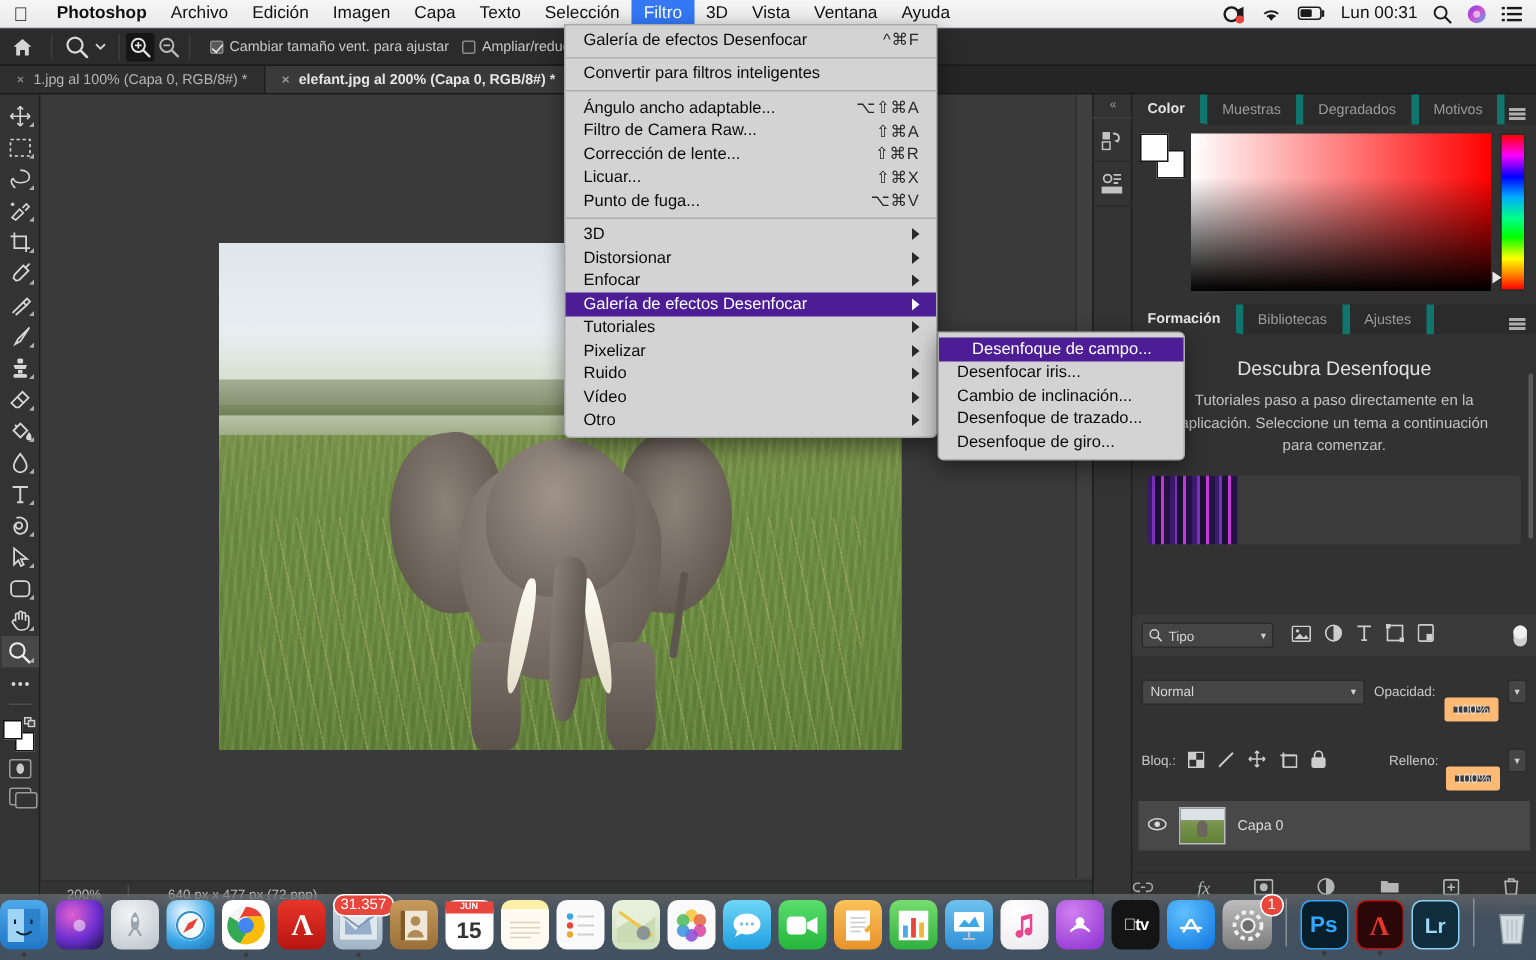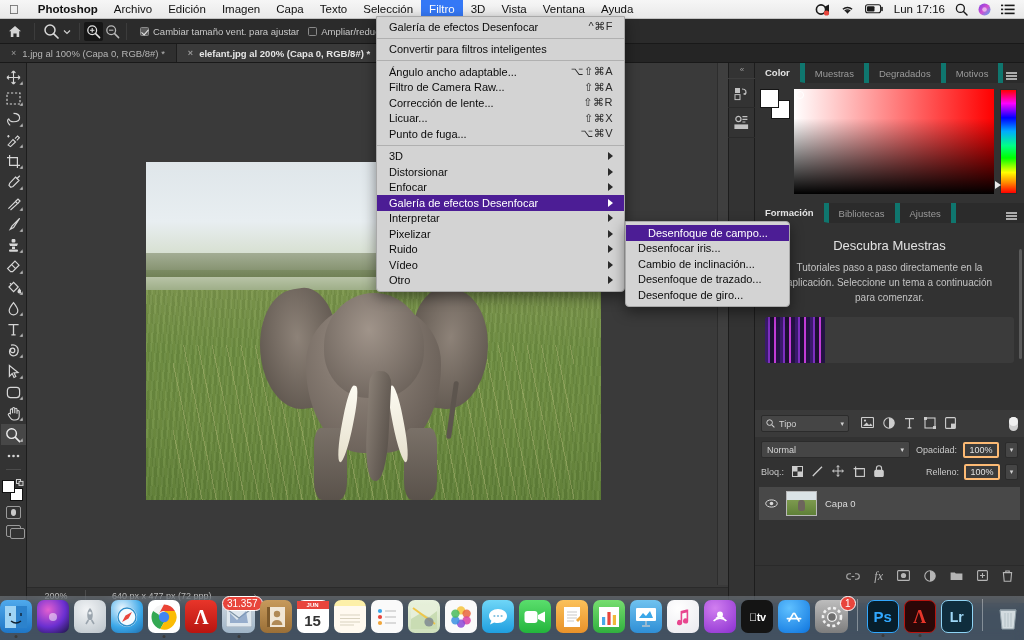--- a/index.html
+++ b/index.html
@@ -207,37 +207,37 @@
     display:flex; align-items:center; gap:4px; padding:0 4px; color:#d2d2d2; font-size:9px;}
   .lp-select .cv{ margin-left:auto; font-size:7px; color:#cfcfcf;}
   .lp-icons{ display:flex; align-items:center; gap:9px; margin-left:12px; color:#cdcdcd;}
   .lp-toggle{ margin-left:auto; width:9px;height:14px;border-radius:5px;background:#cfcfcf; position:relative;}
   .lp-toggle:after{content:"";position:absolute;left:0;top:0;width:9px;height:9px;border-radius:50%;background:#f0f0f0;}
   .lp-blend{ display:flex; align-items:center; padding:4px 6px; gap:6px; }
   .blend-sel{ flex:1; height:17px; background:#454545; border:1px solid #2b2b2b; border-radius:2px;
     display:flex; align-items:center; padding:0 5px; color:#d5d5d5; font-size:9px;}
   .blend-sel .cv{ margin-left:auto; font-size:7px;}
   .opac-lbl{ color:#c9c9c9; font-size:9px; white-space:nowrap;}
-  .num{ width:36px; height:16px; background:#3b3b3b; border:2px solid #fdba74; border-radius:2px;
-    color:#e0e0e0; font-size:9px; display:flex; align-items:center; justify-content:center;}
+  .num{ width:36px; height:16px; background:#3b3b3b; border:6px solid #fdba74; border-radius:2px;
+    color:#e0e0e0; font-size:9px; display:flex; align-items:center; justify-content:center;margin-top:24px;}
   .stepper{ width:13px;height:16px;background:#454545;border:1px solid #2b2b2b;border-radius:2px;
     display:flex;align-items:center;justify-content:center;color:#cfcfcf;font-size:7px;}
   .lp-lock{ display:flex; align-items:center; padding:2px 6px 5px; gap:8px; color:#c9c9c9; font-size:9px;}
   .lp-lock .icons{ display:flex; gap:9px; align-items:center; color:#cdcdcd;}
   .lp-lock .right{ margin-left:auto; display:flex; align-items:center; gap:5px;}
   .layerlist{ background:#323232; padding-top:2px; }
   .layerrow{ display:flex; align-items:center; gap:8px; height:33px; background:#484848; margin:0 4px; padding:0 6px;}
   .eye{ color:#d9d9d9; }
   .lthumb{ width:31px; height:25px; border:1px solid #b9b9b9; position:relative; overflow:hidden;}
   .lthumb .sk{ position:absolute; left:0;top:0;width:100%;height:34%;background:#dbe3e6;}
   .lthumb .gr{ position:absolute; left:0;top:34%;width:100%;height:66%;background:linear-gradient(#7d9a4e,#5f8038);}
   .lthumb .el{ position:absolute; left:38%; top:34%; width:24%; height:48%; background:#6d645c; border-radius:40% 40% 25% 25%;}
   .lname{ color:#dcdcdc; font-size:9.5px; }
-  .lp-bottom{ position:absolute; left:0; right:0; bottom:16px; height:22px; background:#323232;
-    display:flex; align-items:center; justify-content:flex-end; gap:14px; padding-right:11px; color:#b5b5b5; border-top:1px solid #2a2a2a;}
+  .lp-bottom{ position:absolute; left:0; right:0; bottom:0; height:22px; background:#323232;
+    display:flex; align-items:center; justify-content:space-between; gap:14px; padding-right:11px; color:#b5b5b5; border-top:1px solid #2a2a2a;}
 
   
   .menu{
     position:absolute; left:376px; top:16px; width:249px;
     background:#d3d3d3; border:1px solid #a9a9a9; border-radius:0 0 4px 4px;
     box-shadow:0 5px 14px rgba(0,0,0,.45); padding:2px 0 3px; z-index:50;
     font-size:11px; color:#0b0b0b;
   }
   .mi{ display:flex; align-items:center; height:15.5px; padding:0 11px 0 12px; white-space:nowrap;}
   .mi .kb{ margin-left:auto; color:#2a2a2a; letter-spacing:.5px; font-size:11px;}
@@ -302,21 +302,21 @@
             <path d="M4.7 7.1 A4.4 4.4 0 0 1 10.3 7.1" fill="none" stroke="#1a1a1a" stroke-width="1.3"></path>
           </svg>
       </span>
       <span class="ic">
         <svg width="19" height="10" viewBox="0 0 19 10">
             <rect x="0.6" y="0.8" width="15" height="8" rx="2" fill="none" stroke="#1a1a1a" stroke-width="1.1"></rect>
             <rect x="2" y="2.2" width="7.5" height="5.2" rx="1" fill="#1a1a1a"></rect>
             <path d="M17 3.5 v3" stroke="#1a1a1a" stroke-width="1.6" stroke-linecap="round"></path>
           </svg>
       </span>
-      <span class="mb-clock">Lun 17:16</span>
+      <span class="mb-clock">Lun 00:31</span>
       <span class="ic">
         <svg width="13" height="13" viewBox="0 0 13 13">
             <circle cx="5.4" cy="5.4" r="4" fill="none" stroke="#1a1a1a" stroke-width="1.3"></circle>
             <path d="M8.5 8.5 L12 12" stroke="#1a1a1a" stroke-width="1.4" stroke-linecap="round"></path>
           </svg>
       </span>
       <span class="ic">
         <svg width="13" height="13" viewBox="0 0 13 13">
             <defs>
               <linearGradient id="sg" x1="0" y1="0" x2="1" y2="1">
@@ -611,21 +611,21 @@
 
     <div class="ptabs">
       <div class="ptab active">Formación</div>
       <div class="ptab">Bibliotecas</div>
       <div class="ptab">Ajustes</div>
       <div class="pmenu">
           <i></i>
         </div>
     </div>
     <div class="discover">
-      <div class="disc-title">Descubra Muestras</div>
+      <div class="disc-title">Descubra Desenfoque</div>
       <div class="disc-sub">Tutoriales paso a paso directamente en la aplicación. Seleccione un tema a continuación para comenzar.</div>
       <div class="disc-card">
         <div class="disc-thumb thumb-bars"></div>
         <div class="lbl"></div>
       </div>
       <div class="disc-scroll"></div>
     </div>
 
     <div class="layerspanel">
 
@@ -792,21 +792,21 @@
     </div>
     <div class="mi">
       <span>Enfocar</span>
       <span class="arrow"></span>
     </div>
     <div class="mi hl">
       <span>Galería de efectos Desenfocar</span>
       <span class="arrow"></span>
     </div>
     <div class="mi">
-      <span>Interpretar</span>
+      <span>Tutoriales</span>
       <span class="arrow"></span>
     </div>
     <div class="mi">
       <span>Pixelizar</span>
       <span class="arrow"></span>
     </div>
     <div class="mi">
       <span>Ruido</span>
       <span class="arrow"></span>
     </div>

